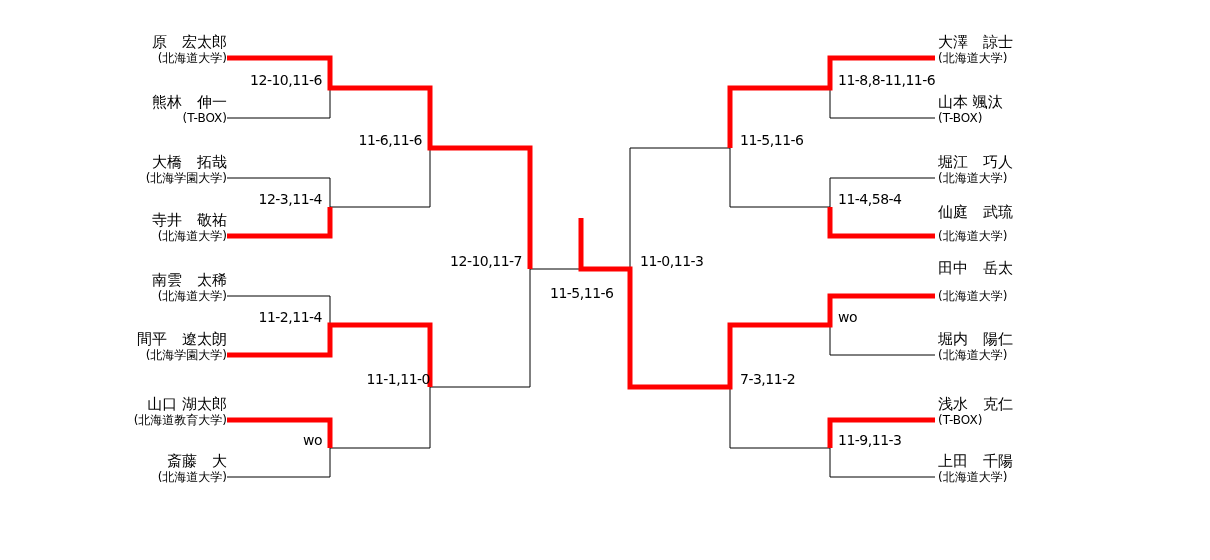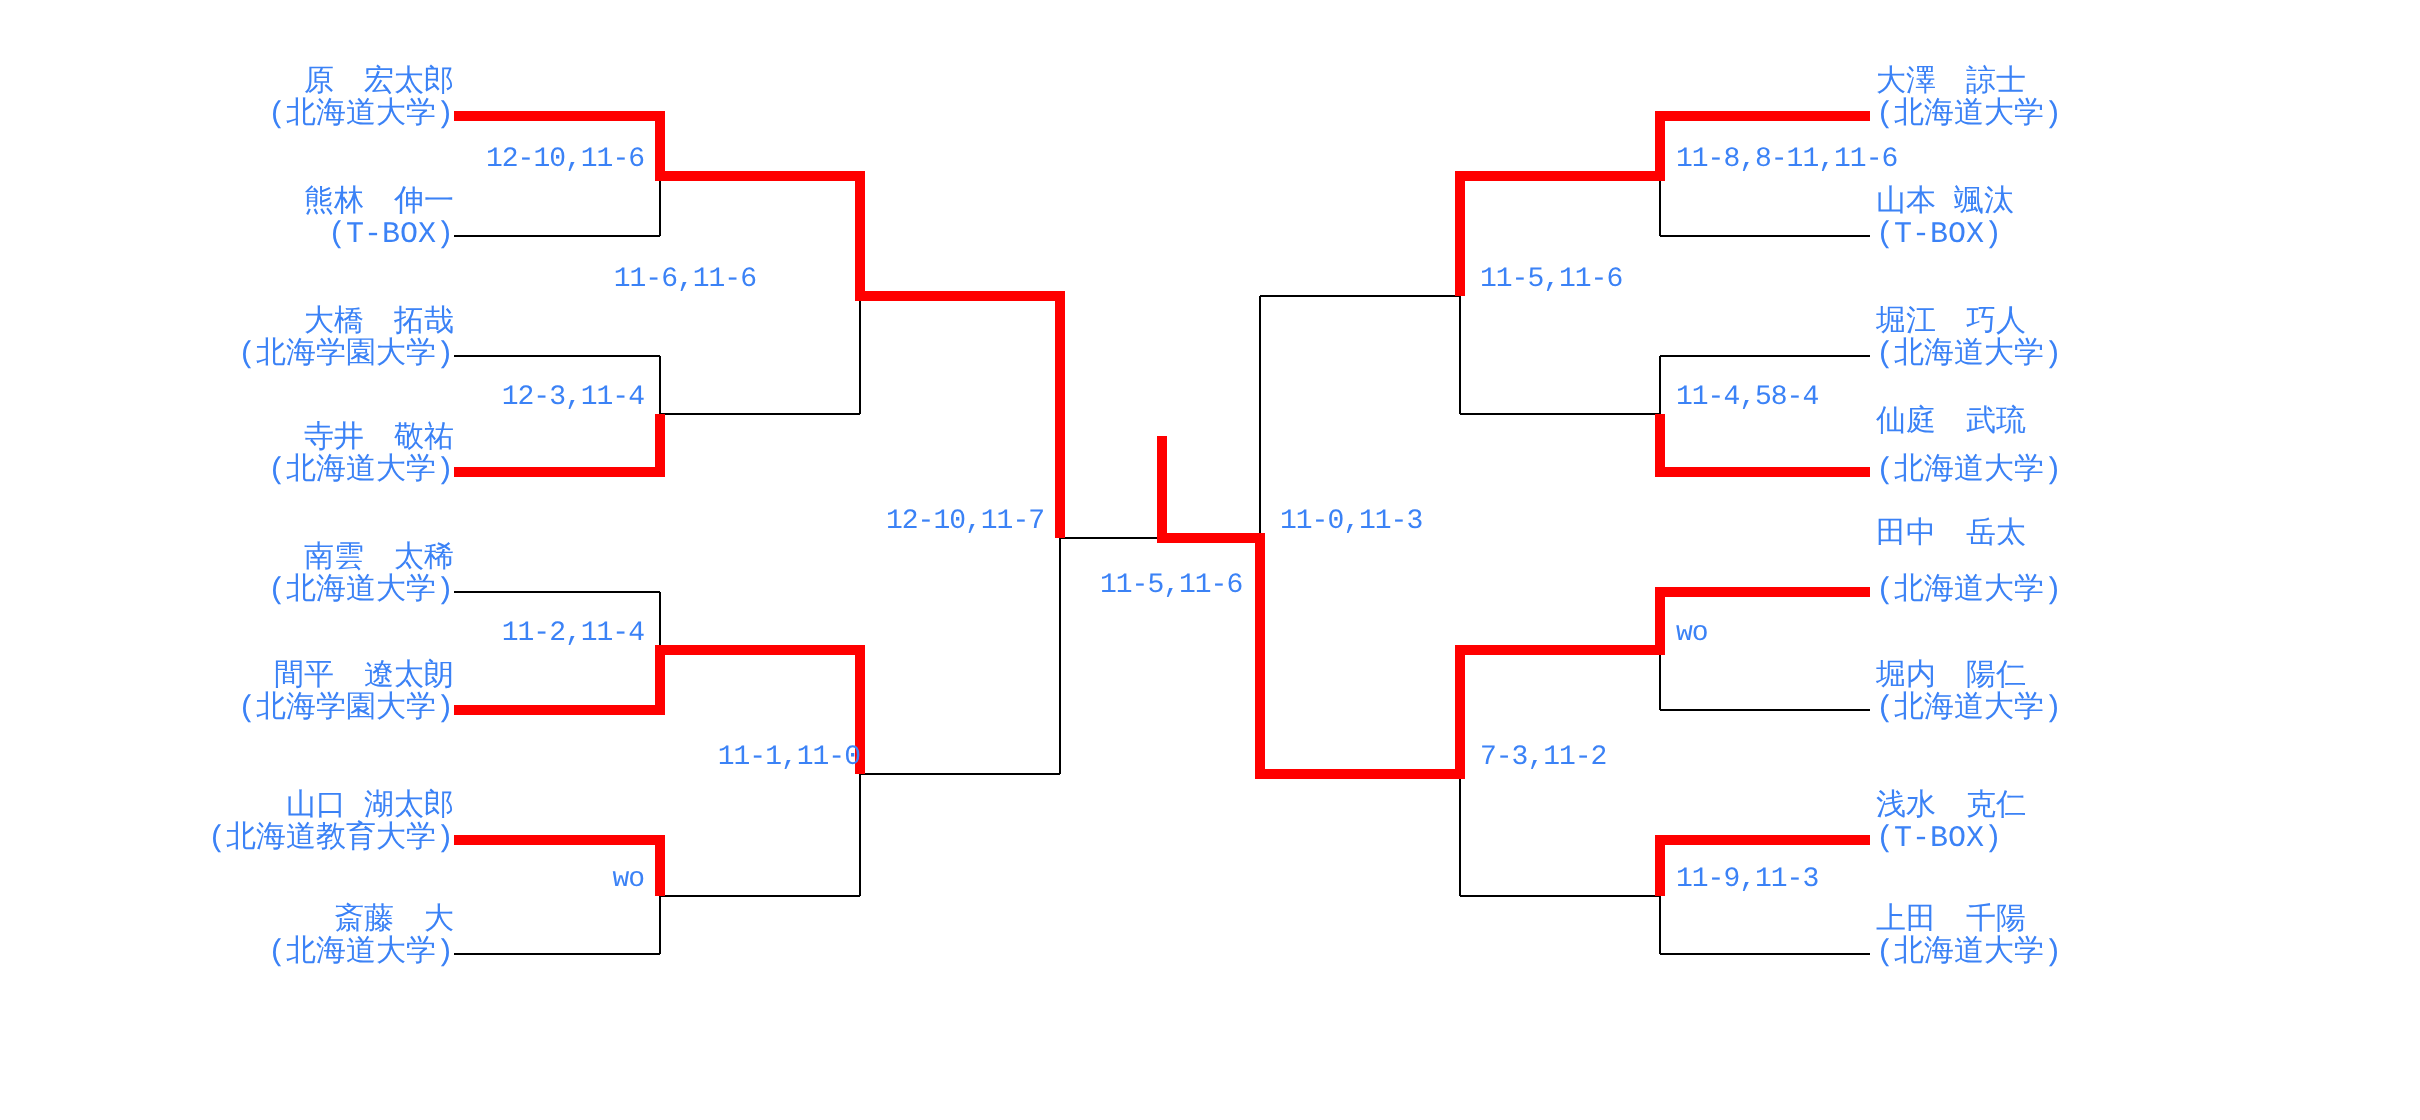--- a/index.html
+++ b/index.html
@@ -4,23 +4,23 @@
 <style>
   html,body{margin:0;padding:0;background:#ffffff;}
   #stage{
     position:relative;
     width:1210px;height:560px;
     background:#ffffff;
     font-family:"DejaVu Sans","Liberation Sans",sans-serif;
     overflow:hidden;
   }
   #lines{position:absolute;left:0;top:0;}
-  .txt{position:absolute;white-space:nowrap;color:#3b82f6;font-family:Liberation Mono, monospace;}
+  .txt{position:absolute;white-space:nowrap;color:#000000;}
   .pname{font-size:15px;line-height:16px;}
-  .paffil{font-size:15px;line-height:16px;}
+  .paffil{font-size:12px;line-height:16px;}
   .lcol{right:983px;text-align:right;}
   .rcol{left:938px;text-align:right;}
   .score{font-size:14px;line-height:16px;letter-spacing:-0.5px;}
   .s-r{}
 </style>
 </head>
 <body>
 
 <div id="stage">
 
@@ -108,21 +108,21 @@
   <div class="txt pname rcol" style="top:396px">浅水　克仁</div>
   <div class="txt paffil rcol" style="top:412px">(T-BOX)</div>
   <div class="txt pname rcol" style="top:453px">上田　千陽</div>
   <div class="txt paffil rcol" style="top:469px">(北海道大学)</div>
 
   <div class="txt score s-r" style="right:888px;top:72px">12-10,11-6</div>
   <div class="txt score s-r" style="right:888px;top:191px">12-3,11-4</div>
   <div class="txt score s-r" style="right:888px;top:309px">11-2,11-4</div>
   <div class="txt score s-r" style="right:888px;top:432px">wo</div>
 
-  <div class="txt score s-r" style="right:832px;top:132px">11-6,11-6</div>
+  <div class="txt score s-r" style="right:788px;top:132px">11-6,11-6</div>
   <div class="txt score s-r" style="right:780px;top:371px">11-1,11-0</div>
   <div class="txt score s-r" style="right:688px;top:253px">12-10,11-7</div>
 
   <div class="txt score" style="left:550px;top:285px">11-5,11-6</div>
 
   <div class="txt score" style="left:640px;top:253px">11-0,11-3</div>
   <div class="txt score" style="left:740px;top:132px">11-5,11-6</div>
   <div class="txt score" style="left:740px;top:371px">7-3,11-2</div>
 
   <div class="txt score" style="left:838px;top:72px">11-8,8-11,11-6</div>

